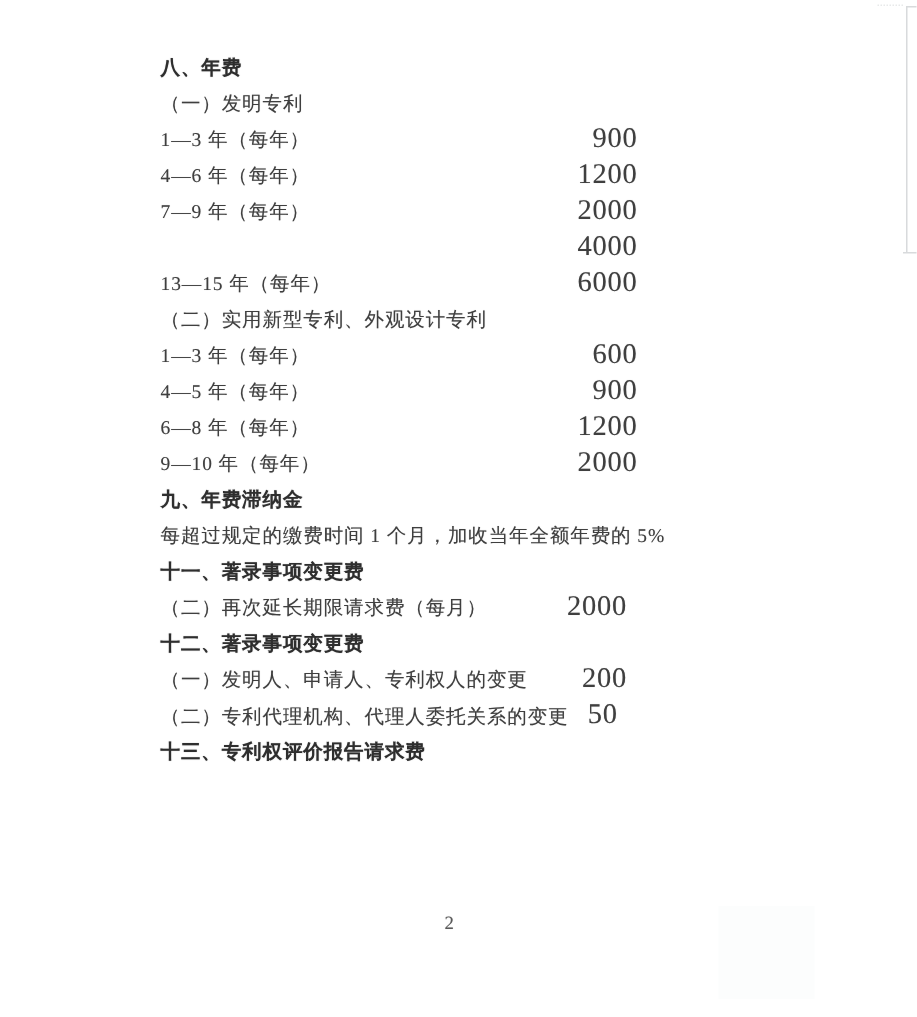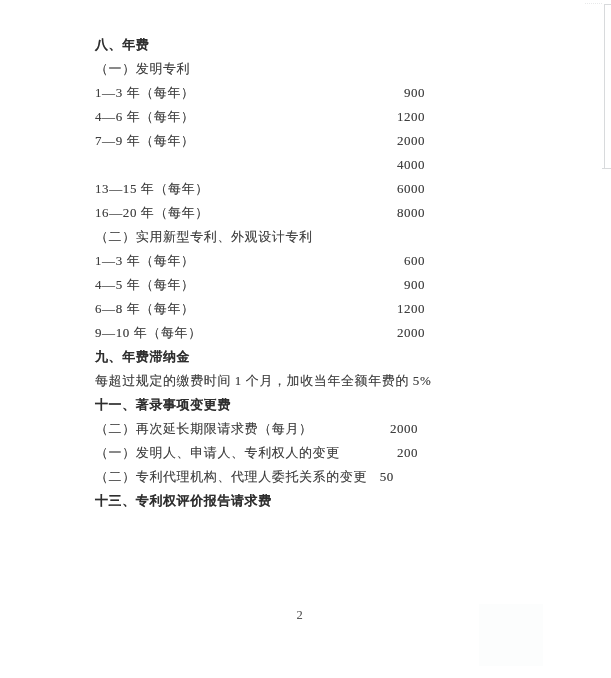--- a/index.html
+++ b/index.html
@@ -25,30 +25,31 @@
   }
   .row {
     position: relative;
     height: 24px; line-height: 24px;
     padding-left: 95px;
     font-size: 13px;
     letter-spacing: 0.6px;
     color: var(--text);
     white-space: nowrap;
     text-shadow: 0 0 0.5px rgba(70,70,70,0.45);
+    margin-left: 12px;
   }
   .row.heading {
     font-weight: bold;
     color: var(--heading);
     text-shadow: 0 0 0.6px rgba(46,46,46,0.5);
   }
   .row .amount {
     position: absolute; top: 0;
     line-height: 24px;
-    font-size: 13px;
+    font-size: 19px;
     font-weight: normal;
     letter-spacing: 0.5px;
     color: var(--text);
   }
   .row.amt-a .amount { right: 186px; }
   .row.amt-b .amount { right: 193px; }
   .row.amt-inline .amount { position: static; margin-left: 9px; }
   .page-number {
     position: absolute; top: 608px; left: 0; width: 611px;
     text-align: center;
@@ -97,24 +98,20 @@
 
   <div class="row item amt-a">
     <span class="amount">4000</span>
   </div>
 
   <div class="row item amt-a">
     <span class="label">13—15 年（每年）</span>
     <span class="amount">6000</span>
   </div>
 
-  <div class="row item amt-a">
-    <span class="label">16—20 年（每年）</span>
-    <span class="amount">8000</span>
-  </div>
 
   <div class="row item">
     <span class="label">（二）实用新型专利、外观设计专利</span>
     
   </div>
 
   <div class="row item amt-a">
     <span class="label">1—3 年（每年）</span>
     <span class="amount">600</span>
   </div>
@@ -149,20 +146,24 @@
     <span class="label">十一、著录事项变更费</span>
     
   </div>
 
 
   <div class="row item amt-b">
     <span class="label">（二）再次延长期限请求费（每月）</span>
     <span class="amount">2000</span>
   </div>
 
+  <div class="row heading">
+    <span class="label">十二、著录事项变更费</span>
+    
+  </div>
 
   <div class="row item amt-b">
     <span class="label">（一）发明人、申请人、专利权人的变更</span>
     <span class="amount">200</span>
   </div>
 
   <div class="row item amt-inline">
     <span class="label">（二）专利代理机构、代理人委托关系的变更</span>
     <span class="amount">50</span>
   </div>

